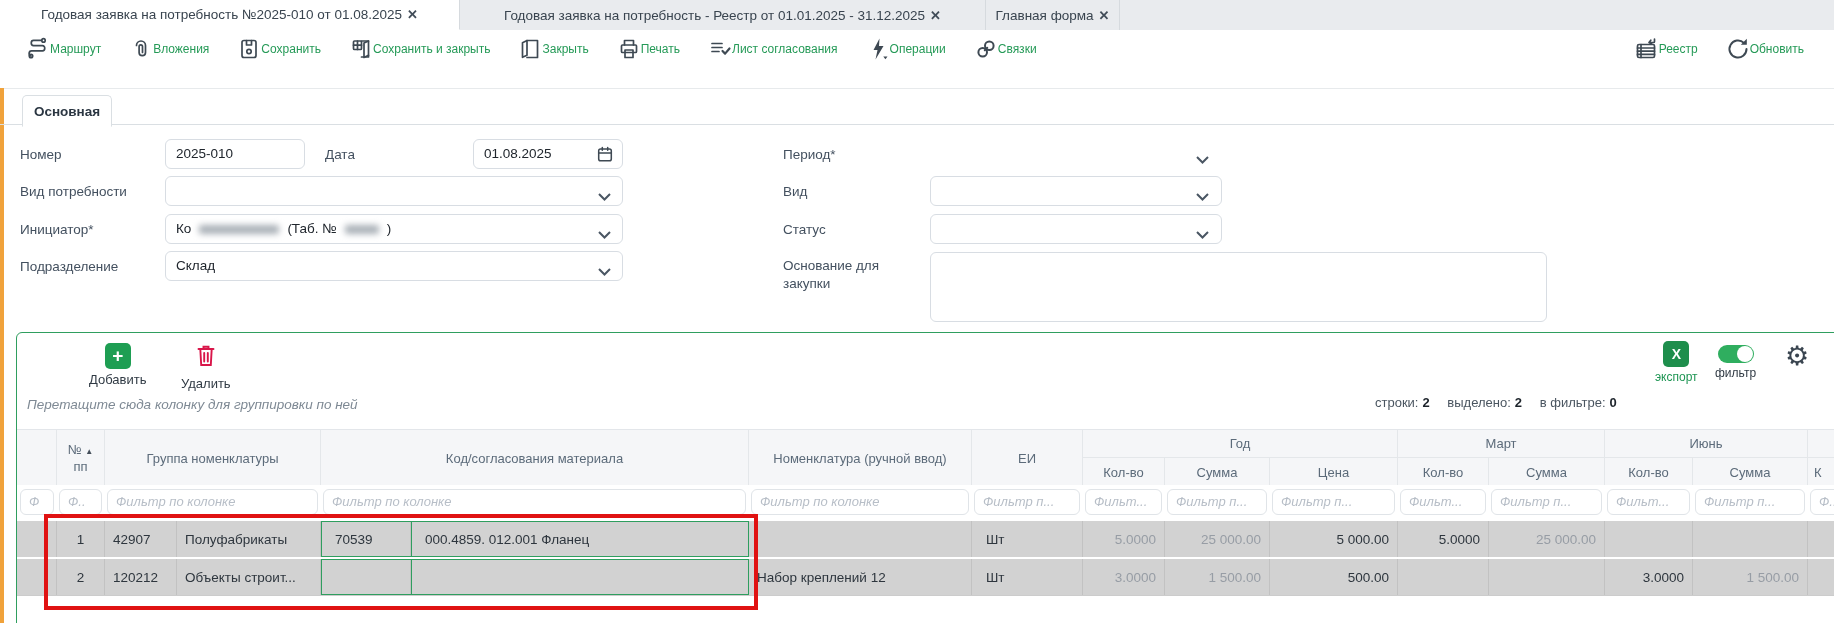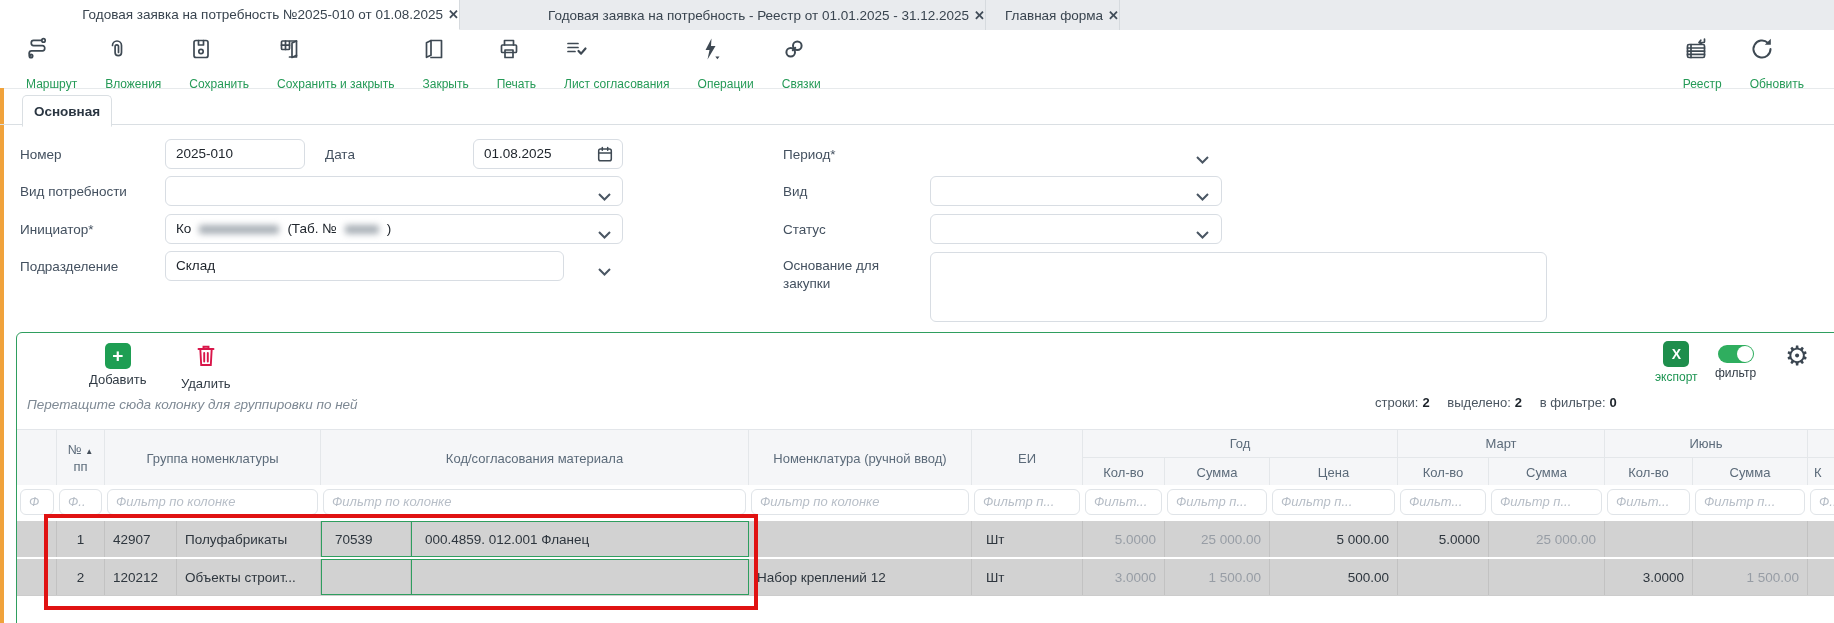--- a/index.html
+++ b/index.html
@@ -2,29 +2,29 @@
 <html><head>
 <meta charset="utf-8">
 <style>
   html,body{margin:0;padding:0;background:#fff;}
   .screen{position:relative;width:1834px;height:623px;overflow:hidden;background:#fff;
           font-family:"Liberation Sans",sans-serif;-webkit-font-smoothing:antialiased;}
   .abs{position:absolute;}
   
   .tabbar{position:absolute;left:0;top:0;width:1834px;height:30px;background:#e9ebee;
           border-bottom:1px solid #d6dade;display:flex;}
-  .wtab{height:30px;box-sizing:border-box;display:flex;align-items:center;justify-content:flex-end;
+  .wtab{height:30px;box-sizing:border-box;display:flex;align-items:center;justify-content:center;
         gap:5px;font-size:13.5px;color:#39444f;border-right:1px solid #d6dade;white-space:nowrap;overflow:hidden;}
   .wtab.active{background:#fff;border-bottom:1px solid #fff;}
   .wtab .x{font-size:13px;color:#414c58;font-weight:bold;cursor:pointer;}
   
   .toolbar{position:absolute;left:0;top:30px;width:1834px;height:58px;background:#fff;
            border-bottom:1px solid #e7eaec;}
   .tgroup{position:absolute;top:7px;display:flex;gap:28px;align-items:flex-start;}
-  .titem{display:flex;flex-direction:column;gap:16px;cursor:pointer;}
+  .titem{display:flex;flex-direction:row;align-items:center;gap:0;cursor:pointer;}
   .titem svg{display:block;}
   .tlabel{font-size:12px;color:#259a57;white-space:nowrap;}
   .ic{stroke:#3e4953;fill:none;stroke-width:1.7;stroke-linecap:round;stroke-linejoin:round;}
   .icf{fill:#3e4953;stroke:none;}
   
   .orangebar{position:absolute;left:0;top:88px;width:4px;height:535px;background:#f0a23b;}
   .pageline{position:absolute;left:0;top:124px;width:1834px;height:1px;background:#dadfe3;}
   .pagetab{position:absolute;left:22px;top:95px;width:88px;height:30px;background:#fff;
            border:1px solid #dadfe3;border-bottom:1px solid #fff;border-radius:5px 5px 0 0;
            display:flex;align-items:center;justify-content:center;font-size:13.5px;font-weight:bold;color:#2b3642;z-index:3;}
@@ -223,21 +223,21 @@
         <path d="M1 1l5.5 5.5L12 1" fill="none" stroke="#4a5663" stroke-width="2"></path>
       </svg></span>
 
   <div class="lbl" style="left:20px;top:222px">Инициатор*</div>
   <div class="inp" style="left:165px;top:214px;width:458px"><span>Ко</span><span class="redact" style="width:80px"></span><span>(Таб. №</span><span class="redact" style="width:34px"></span><span>)</span></div>
   <span class="chev" style="left:598px;top:225px"><svg width="13" height="8" viewBox="0 0 13 8">
         <path d="M1 1l5.5 5.5L12 1" fill="none" stroke="#4a5663" stroke-width="2"></path>
       </svg></span>
 
   <div class="lbl" style="left:20px;top:259px">Подразделение</div>
-  <div class="inp" style="left:165px;top:251px;width:399px">Склад</div>
+  <div class="inp" style="left:165px;top:251px;width:458px">Склад</div>
   <span class="chev" style="left:598px;top:262px"><svg width="13" height="8" viewBox="0 0 13 8">
         <path d="M1 1l5.5 5.5L12 1" fill="none" stroke="#4a5663" stroke-width="2"></path>
       </svg></span>
 
   <div class="lbl" style="left:783px;top:147px">Период*</div>
   <span class="chev" style="left:1196px;top:150px"><svg width="13" height="8" viewBox="0 0 13 8">
         <path d="M1 1l5.5 5.5L12 1" fill="none" stroke="#4a5663" stroke-width="2"></path>
       </svg></span>
 
   <div class="lbl" style="left:783px;top:184px">Вид</div>

